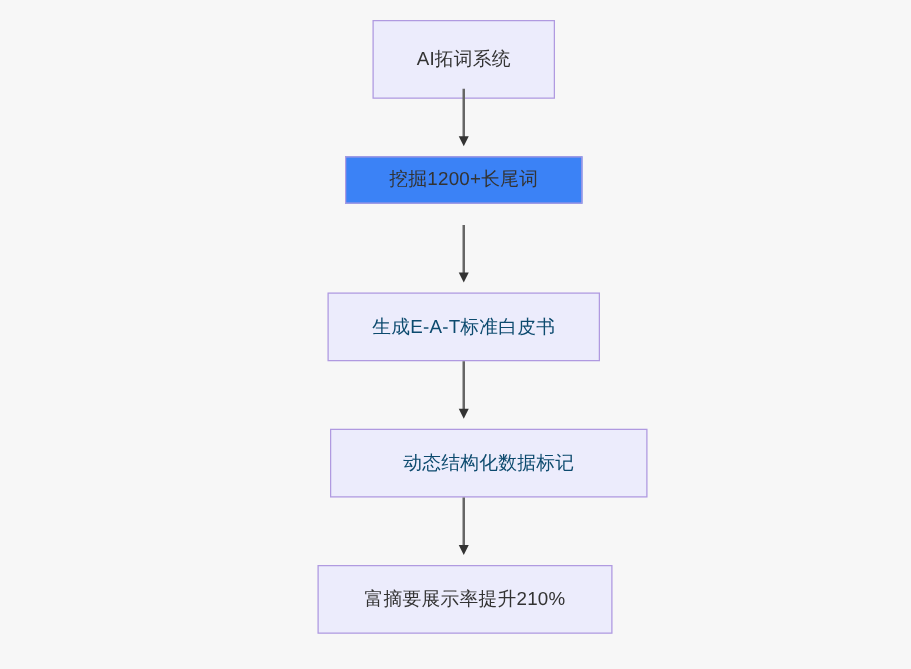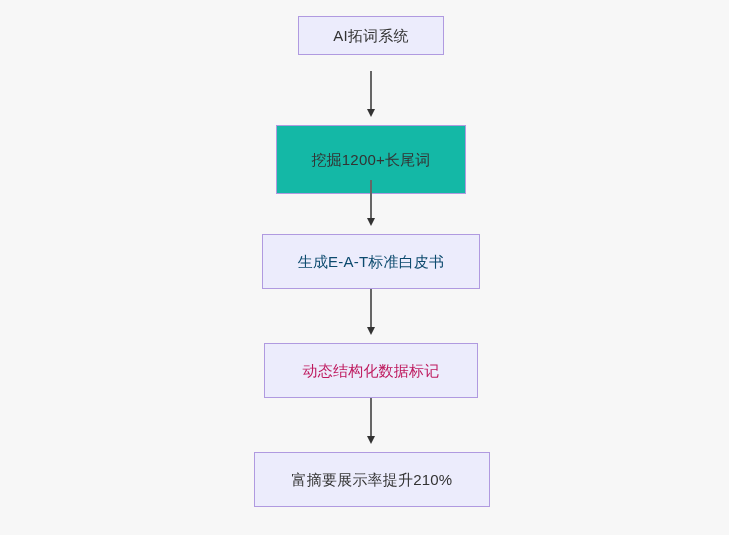--- a/index.html
+++ b/index.html
@@ -57,48 +57,48 @@
     border-left: 4.5px solid transparent;
     border-right: 4.5px solid transparent;
     border-top: 8px solid #333333;
   }
 </style>
 </head>
 <body style="background: rgb(247, 247, 247);">
 
 <div id="flowchart">
 
-  <div class="node" style="left: 298px; top: 16px; width: 146px; height: 39px; background: rgb(236, 236, 252); border-color: rgb(176, 154, 224); color: rgb(51, 51, 51);">
+  <div class="node" style="left: 298px; top: 16px; width: 146px; height: 63px; background: rgb(236, 236, 252); border-color: rgb(176, 154, 224); color: rgb(51, 51, 51);">
     <span class="node-label">AI拓词系统</span>
   </div>
 
   <div class="edge" style="left: 370px; top: 71px; width: 2px; height: 46px;">
     <div class="edge-line" style="height: 39px; background: rgb(102, 102, 102);"></div>
     <div class="edge-head" style="top: 38px; border-top-color: rgb(51, 51, 51);"></div>
   </div>
 
-  <div class="node" style="left: 276px; top: 125px; width: 190px; height: 69px; background: #14b8a6; border-color: rgb(176, 154, 224); color: rgb(51, 51, 51); justify-content: center;">
+  <div class="node" style="left: 276px; top: 125px; width: 190px; height: 38px; background: #3b82f6; border-color: rgb(176, 154, 224); color: rgb(51, 51, 51); justify-content: center;">
     <span class="node-label">挖掘1200+长尾词</span>
   </div>
 
   <div class="edge" style="left: 370px; top: 180px; width: 2px; height: 46px;">
     <div class="edge-line" style="height: 39px; background: rgb(102, 102, 102);"></div>
     <div class="edge-head" style="top: 38px; border-top-color: rgb(51, 51, 51);"></div>
   </div>
 
   <div class="node" style="left: 262px; top: 234px; width: 218px; height: 55px; background: rgb(236, 236, 252); border-color: rgb(176, 154, 224); color: #0c4a6e;">
     <span class="node-label">生成E-A-T标准白皮书</span>
   </div>
 
   <div class="edge" style="left: 370px; top: 289px; width: 2px; height: 46px;">
     <div class="edge-line" style="height: 39px; background: rgb(102, 102, 102);"></div>
     <div class="edge-head" style="top: 38px; border-top-color: rgb(51, 51, 51);"></div>
   </div>
 
-  <div class="node" style="left: 264px; top: 343px; width: 214px; height: 55px; background: rgb(236, 236, 252); border-color: rgb(176, 154, 224); color: #be185d;">
+  <div class="node" style="left: 264px; top: 343px; width: 254px; height: 55px; background: rgb(236, 236, 252); border-color: rgb(176, 154, 224); color: #0c4a6e;">
     <span class="node-label">动态结构化数据标记</span>
   </div>
 
   <div class="edge" style="left: 370px; top: 398px; width: 2px; height: 46px;">
     <div class="edge-line" style="height: 39px; background: rgb(102, 102, 102);"></div>
     <div class="edge-head" style="top: 38px; border-top-color: rgb(51, 51, 51);"></div>
   </div>
 
   <div class="node" style="left: 254px; top: 452px; width: 236px; height: 55px; background: rgb(236, 236, 252); border-color: rgb(176, 154, 224); color: rgb(51, 51, 51);">
     <span class="node-label">富摘要展示率提升210%</span>

